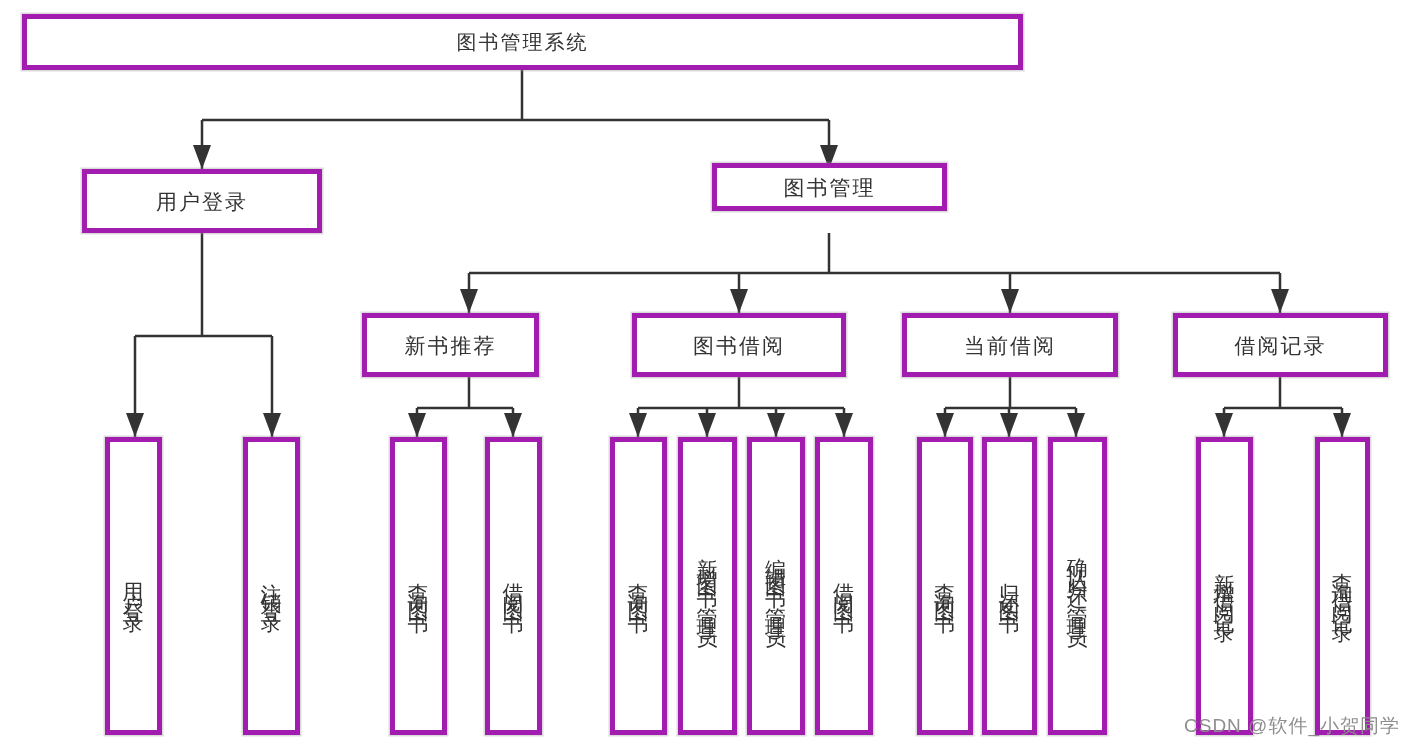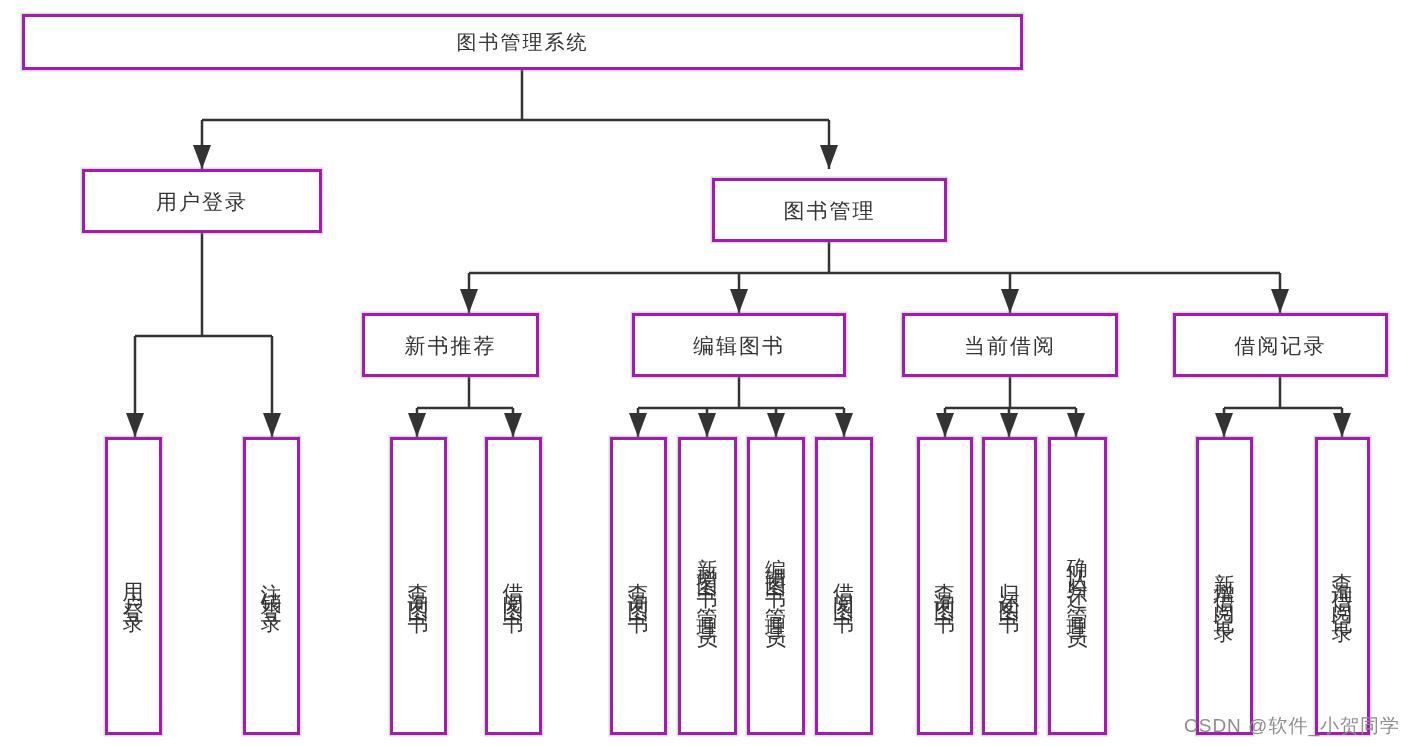--- a/index.html
+++ b/index.html
@@ -4,21 +4,21 @@
 <style>
   html,body{margin:0;padding:0;background:#ffffff;}
   body{
     width:1405px;height:747px;position:relative;overflow:hidden;
     font-family:"Liberation Sans","DejaVu Sans",sans-serif;
   }
   #canvas{position:absolute;inset:0;width:1405px;height:747px;}
   svg.connectors{position:absolute;left:0;top:0;z-index:0;}
   .box{
     position:absolute;z-index:1;box-sizing:border-box;
-    background:#ffffff;border:3px solid #a21caf;
+    background:#ffffff;border:5px solid #a21caf;
     display:flex;align-items:center;justify-content:center;
     box-shadow:0 0 0 1.5px rgba(150,150,150,0.35);
   }
   .box .lbl{
     color:#333333;font-size:21px;letter-spacing:2px;line-height:1;white-space:nowrap;
   }
   .root .lbl{font-size:20px;}
   .leaf{align-items:center;justify-content:center;}
   .leaf .lbl{
     writing-mode:vertical-rl;text-orientation:mixed;
@@ -74,29 +74,29 @@
     </g>
   </svg>
 
   <div class="box root" style="left:22px;top:14px;width:1001px;height:56px">
     <span class="lbl">图书管理系统</span>
   </div>
 
   <div class="box" style="left:82px;top:169px;width:240px;height:64px">
     <span class="lbl">用户登录</span>
   </div>
-  <div class="box" style="left:712px;top:178px;width:235px;height:64px">
+  <div class="box" style="left:712px;top:163px;width:235px;height:48px">
     <span class="lbl">图书管理</span>
   </div>
 
   <div class="box" style="left:362px;top:313px;width:177px;height:64px">
     <span class="lbl">新书推荐</span>
   </div>
   <div class="box" style="left:632px;top:313px;width:214px;height:64px">
-    <span class="lbl">编辑图书</span>
+    <span class="lbl">图书借阅</span>
   </div>
   <div class="box" style="left:1173px;top:313px;width:215px;height:64px">
     <span class="lbl">借阅记录</span>
   </div>
   <div class="box" style="left:902px;top:313px;width:216px;height:64px">
     <span class="lbl">当前借阅</span>
   </div>
 
   <div class="box leaf" style="left:105px;top:437px;width:57px;height:298px">
     <span class="lbl">用户登录</span>

